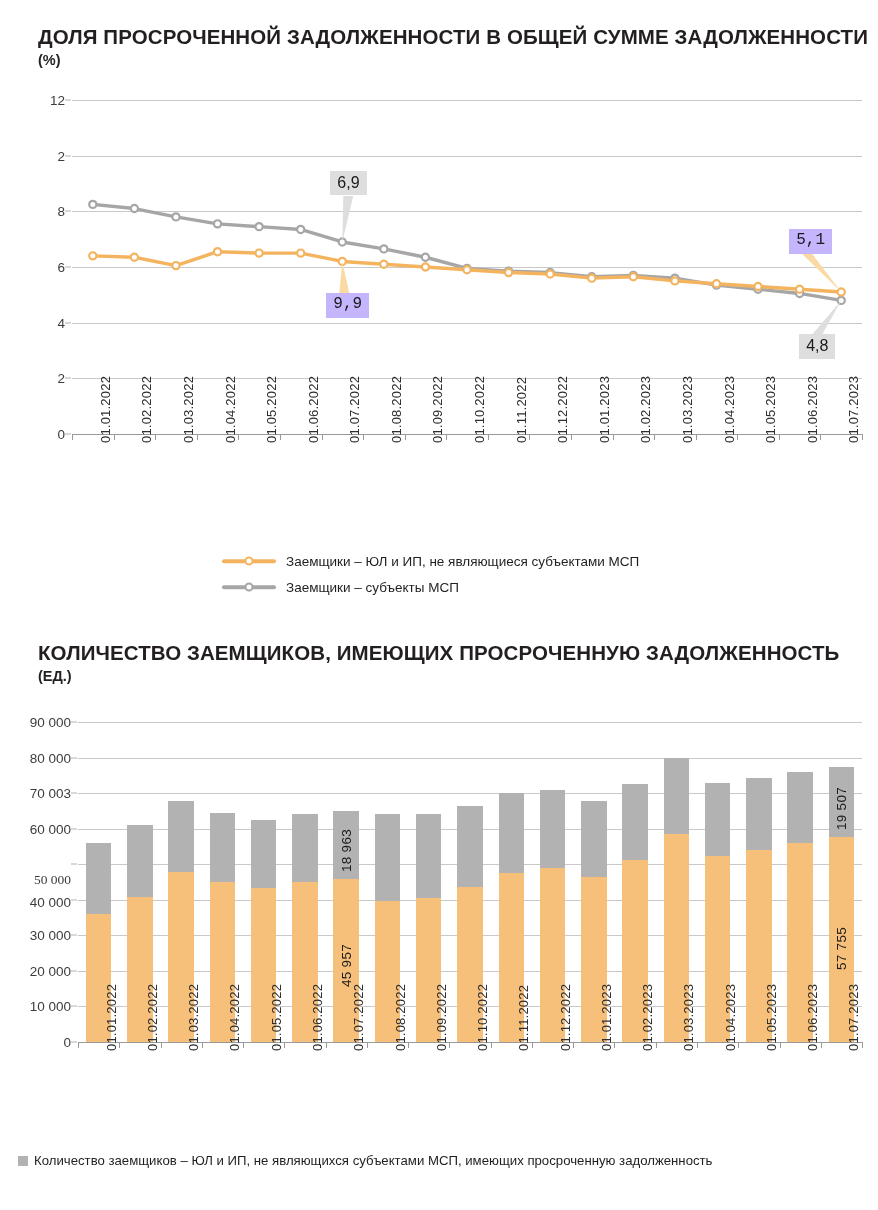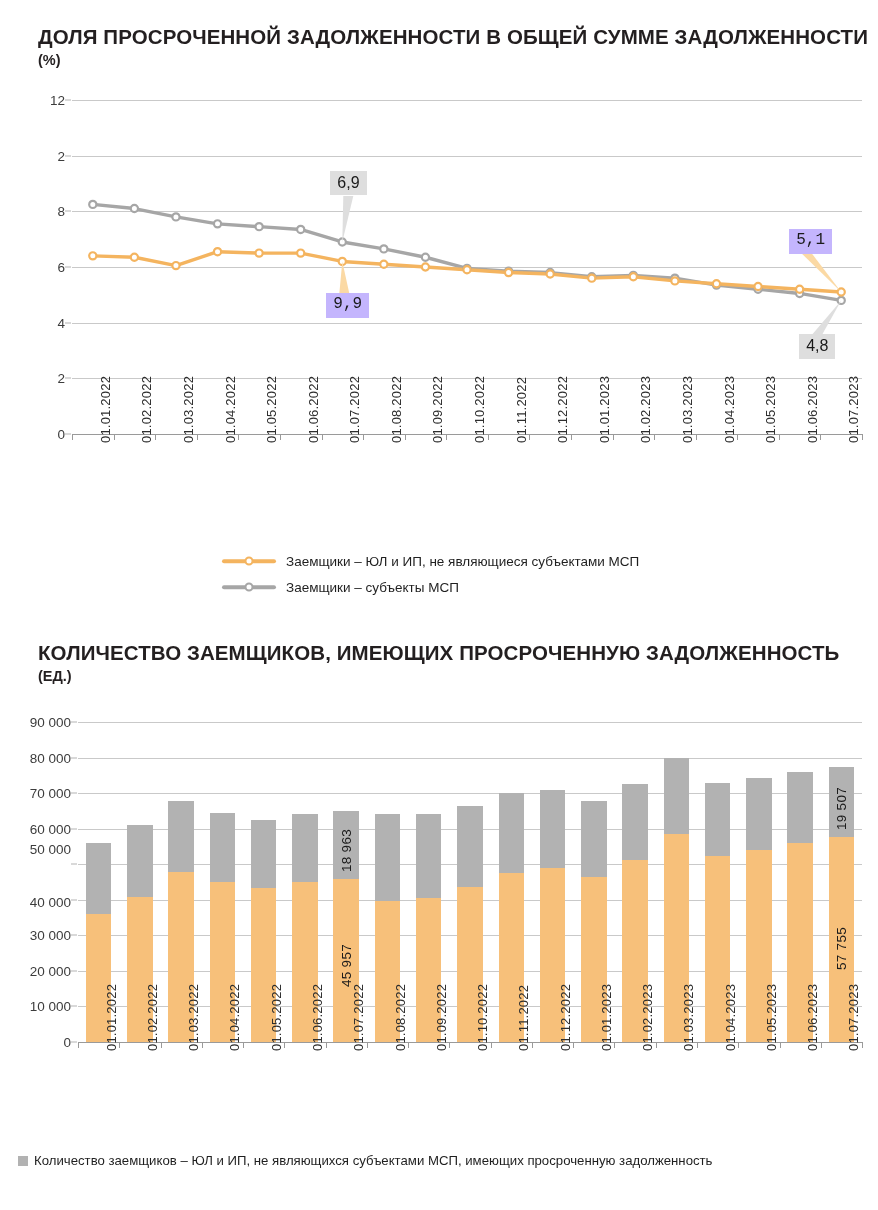--- a/index.html
+++ b/index.html
@@ -321,27 +321,27 @@
       <div class="gridline" style="top:248.9px;"></div>
       <div class="ytick" style="top:248.9px;">20 000</div>
       <div class="ytick-dash" style="top:248.9px;"></div>
       <div class="gridline" style="top:213.3px;"></div>
       <div class="ytick" style="top:213.3px;">30 000</div>
       <div class="ytick-dash" style="top:213.3px;"></div>
       <div class="gridline" style="top:177.8px;"></div>
       <div class="ytick" style="top:180px;">40 000</div>
       <div class="ytick-dash" style="top:177.8px;"></div>
       <div class="gridline" style="top:142.2px;"></div>
-      <div class="ytick" style="top:127px;">50 000</div>
+      <div class="ytick" style="top:158px;font-family:Liberation Serif, serif;">50 000</div>
       <div class="ytick-dash" style="top:142.2px;"></div>
       <div class="gridline" style="top:106.7px;"></div>
       <div class="ytick" style="top:106.7px;">60 000</div>
       <div class="ytick-dash" style="top:106.7px;"></div>
       <div class="gridline" style="top:71.1px;"></div>
-      <div class="ytick" style="top:71.1px;">70 000</div>
+      <div class="ytick" style="top:71.1px;">70 003</div>
       <div class="ytick-dash" style="top:71.1px;"></div>
       <div class="gridline" style="top:35.6px;"></div>
       <div class="ytick" style="top:35.6px;">80 000</div>
       <div class="ytick-dash" style="top:35.6px;"></div>
       <div class="gridline" style="top:0.0px;"></div>
       <div class="ytick" style="top:0.0px;">90 000</div>
       <div class="ytick-dash" style="top:0.0px;"></div>
       <div class="xtick-mark" style="left:0.0px;"></div>
       <div class="xtick-mark" style="left:41.3px;"></div>
       <div class="xtick-mark" style="left:82.5px;"></div>

